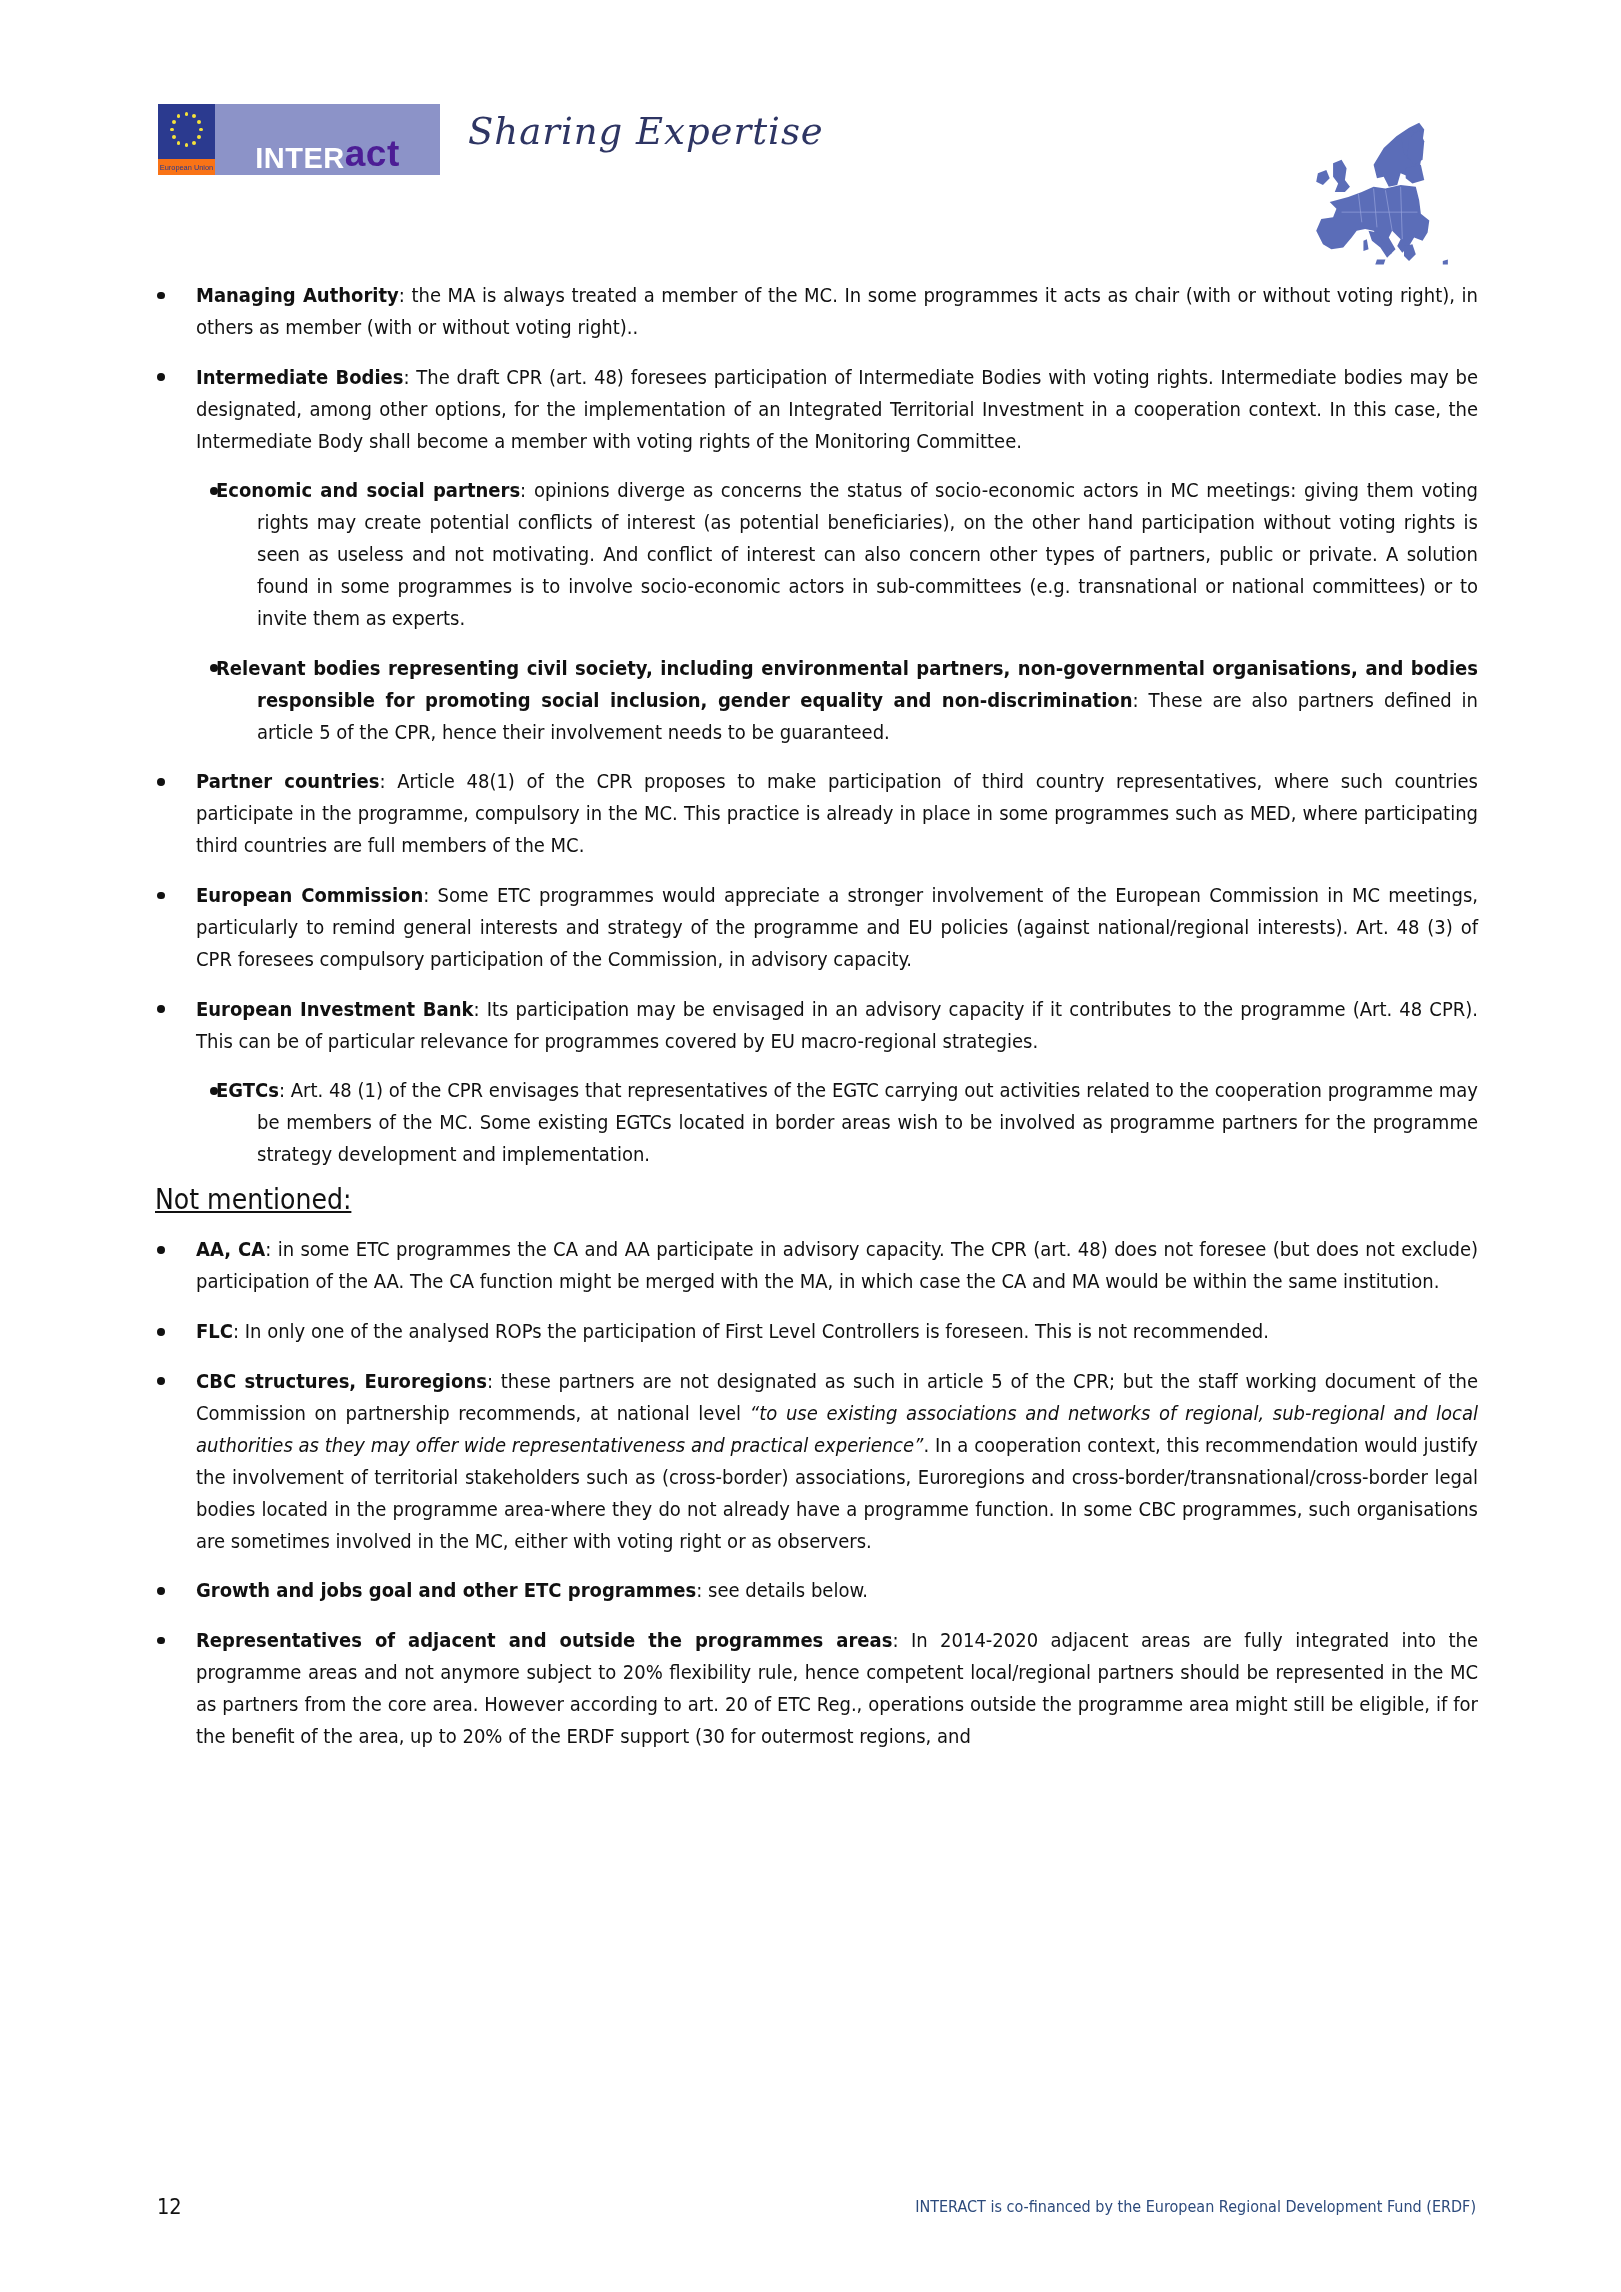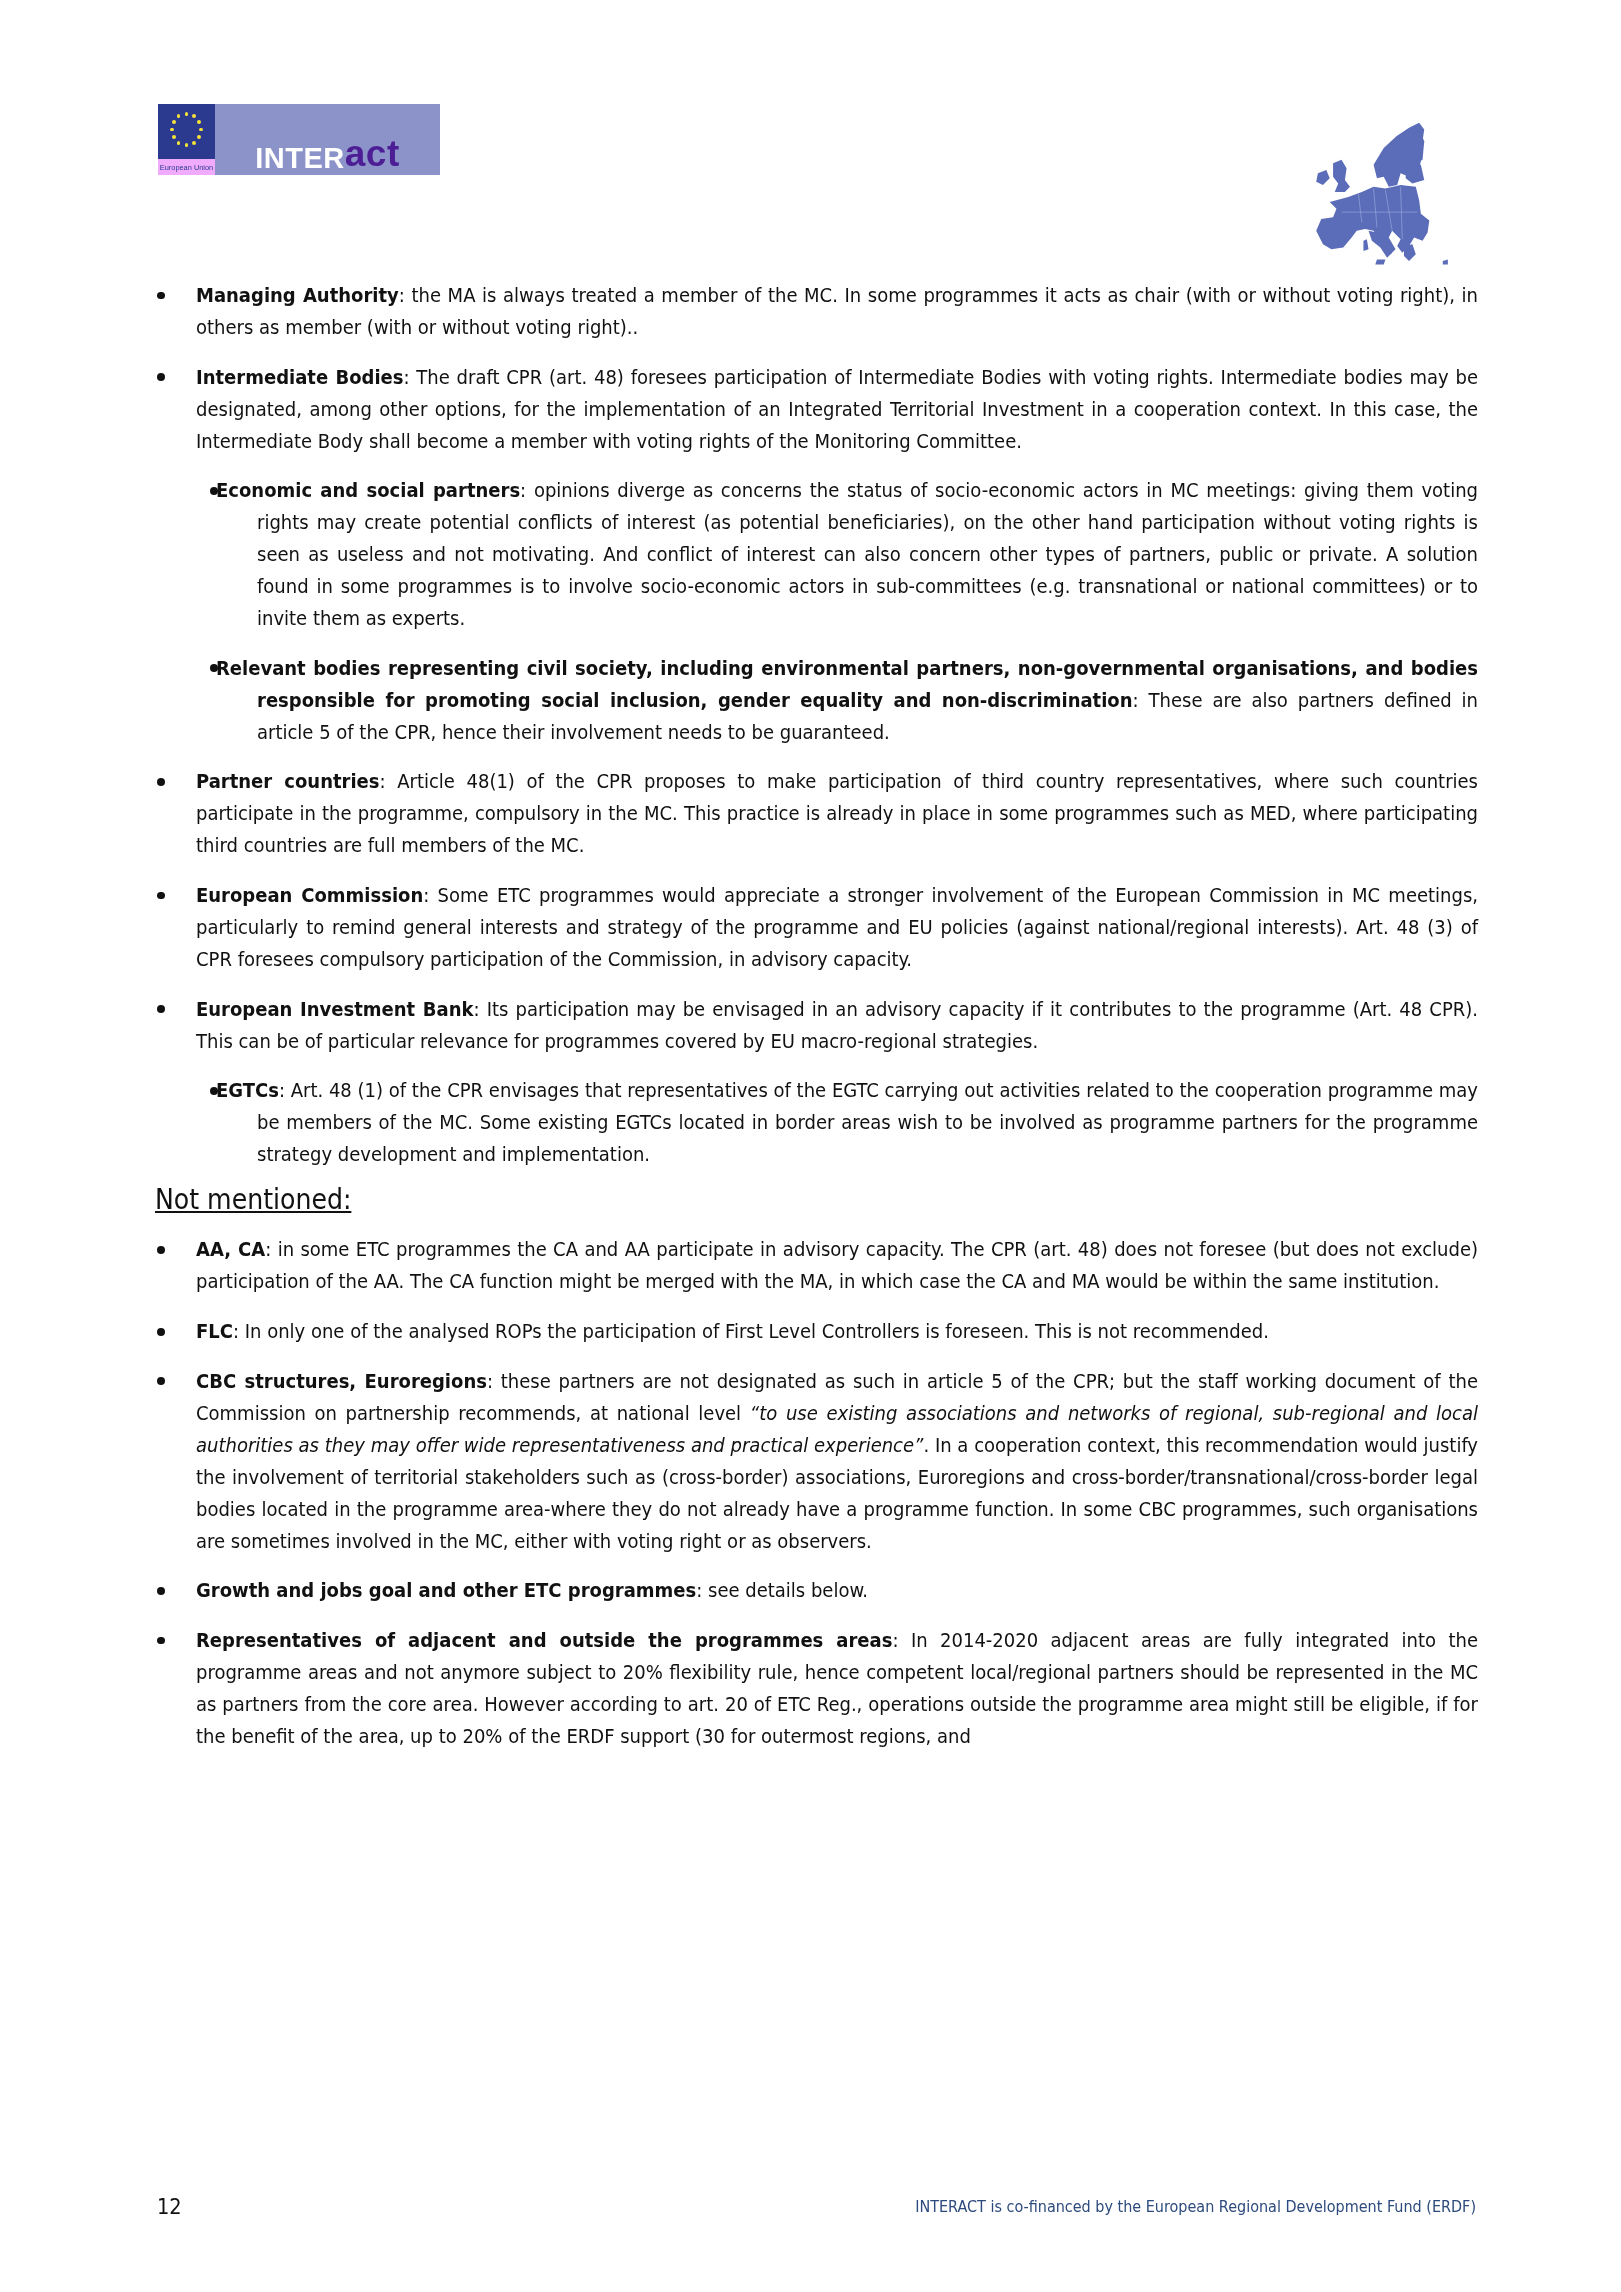--- a/index.html
+++ b/index.html
@@ -17,21 +17,21 @@
     }
     .eu-flag {
       width: 57px; height: 71px; background: #2b3a8f; position: relative;
       display: flex; flex-direction: column;
     }
     .eu-flag .stars { flex: 1; position: relative; }
     .eu-flag .star {
       position: absolute; width: 3.9px; height: 3.9px; background: #f5e23a; border-radius: 50%;
     }
     .eu-flag .eu-label {
-      height: 15.7px; background: #f0abfc; color: #2b3a8f;
+      height: 15.7px; background: #f97316; color: #2b3a8f;
       font-family: "Liberation Sans", sans-serif; font-size: 7.4px;
       display: flex; align-items: center; justify-content: center; white-space: nowrap;
     }
     .logo-word {
       flex: 1; display: flex; align-items: flex-end; justify-content: center;
       font-family: "Liberation Sans", sans-serif; font-weight: bold; font-size: 35px;
       letter-spacing: 0.5px;
     }
     .logo-word .inter { color: #ffffff; font-size: 29px; }
     .logo-word .act { color: #4c1d95; font-size: 37px; }
@@ -88,20 +88,21 @@
         <span class="star" style="left:13.7px;top:15.7px"></span>
         <span class="star" style="left:18.6px;top:9.8px"></span>
       </div>
       <div class="eu-label">European Union</div>
     </div>
     <div class="logo-word">
       <span class="inter">INTER</span>
         <span class="act">act</span>
     </div>
   </div>
+  <div class="tagline">Sharing Expertise</div>
   <svg class="europe-map" viewBox="0 0 250 200">
     <g fill="#5b6db8">
 
       <path d="M118 72 L130 52 L145 38 L160 28 L172 22 L178 30 L176 44 L170 58 L175 62 L172 78 L160 86 L150 82 L146 96 L136 98 L130 86 L122 88 Z"></path>
       <path d="M150 36 L162 28 L170 40 L168 60 L160 66 L154 58 Z"></path>
 
       <path d="M160 40 L172 30 L178 44 L176 66 L166 72 L158 62 Z"></path>
 
       <path d="M70 70 L80 66 L86 76 L84 90 L90 98 L84 104 L72 104 L76 94 L70 86 Z"></path>
       <path d="M52 82 L62 78 L66 88 L58 96 L50 92 Z"></path>

